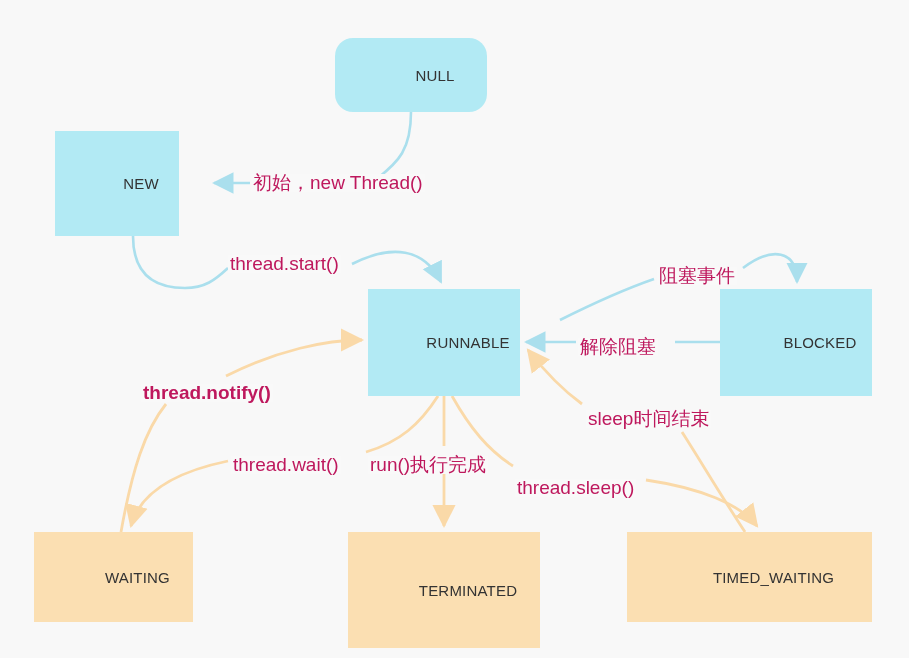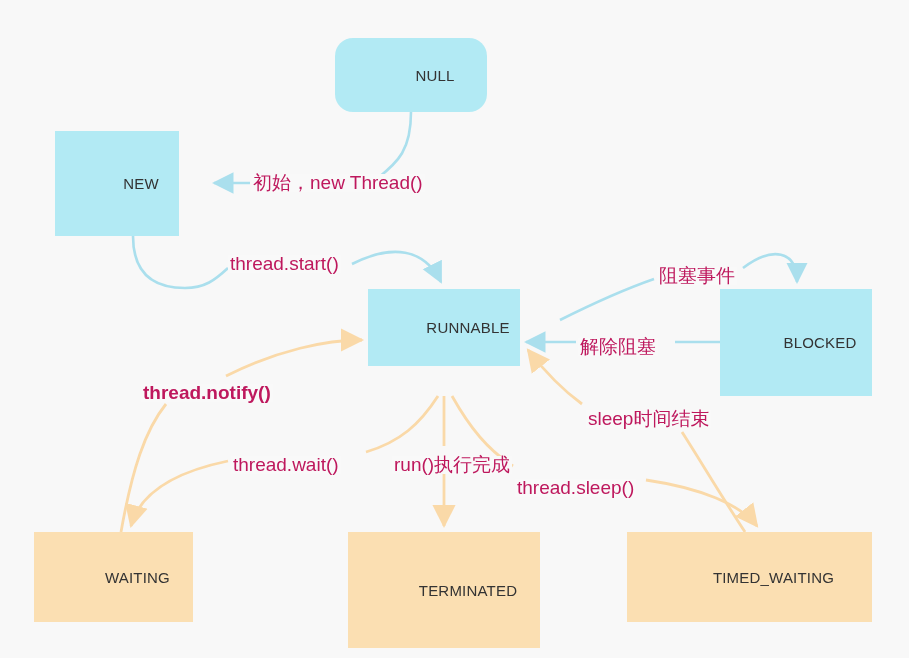--- a/index.html
+++ b/index.html
@@ -115,21 +115,21 @@
   </svg>
 
   <div class="node blue rounded" style="left:335px; top:38px; width:152px; height:74px;">
     <span>NULL</span>
   </div>
 
   <div class="node blue" style="left:55px; top:131px; width:124px; height:105px;">
     <span>NEW</span>
   </div>
 
-  <div class="node blue" style="left:368px; top:289px; width:152px; height:77px;">
+  <div class="node blue" style="left:368px; top:289px; width:152px; height:107px;">
     <span>RUNNABLE</span>
   </div>
 
   <div class="node blue" style="left:720px; top:289px; width:152px; height:107px;">
     <span>BLOCKED</span>
   </div>
 
   <div class="node peach" style="left:34px; top:532px; width:159px; height:90px;">
     <span>WAITING</span>
   </div>
@@ -147,19 +147,19 @@
   <div class="edge-label" style="left:228px; top:255px;">thread.start()</div>
 
   <div class="edge-label" style="left:657px; top:267px;">阻塞事件</div>
 
   <div class="edge-label" style="left:578px; top:338px;">解除阻塞</div>
 
   <div class="edge-label" style="left:141px; top:384px;font-weight:bold;">thread.notify()</div>
 
   <div class="edge-label" style="left:231px; top:456px;">thread.wait()</div>
 
-  <div class="edge-label" style="left:392px; top:456px;">run()执行完成</div>
+  <div class="edge-label" style="left:368px; top:456px;">run()执行完成</div>
 
   <div class="edge-label" style="left:515px; top:479px;">thread.sleep()</div>
 
   <div class="edge-label" style="left:586px; top:410px;">sleep时间结束</div>
 
 </div>
 
 </body></html>

